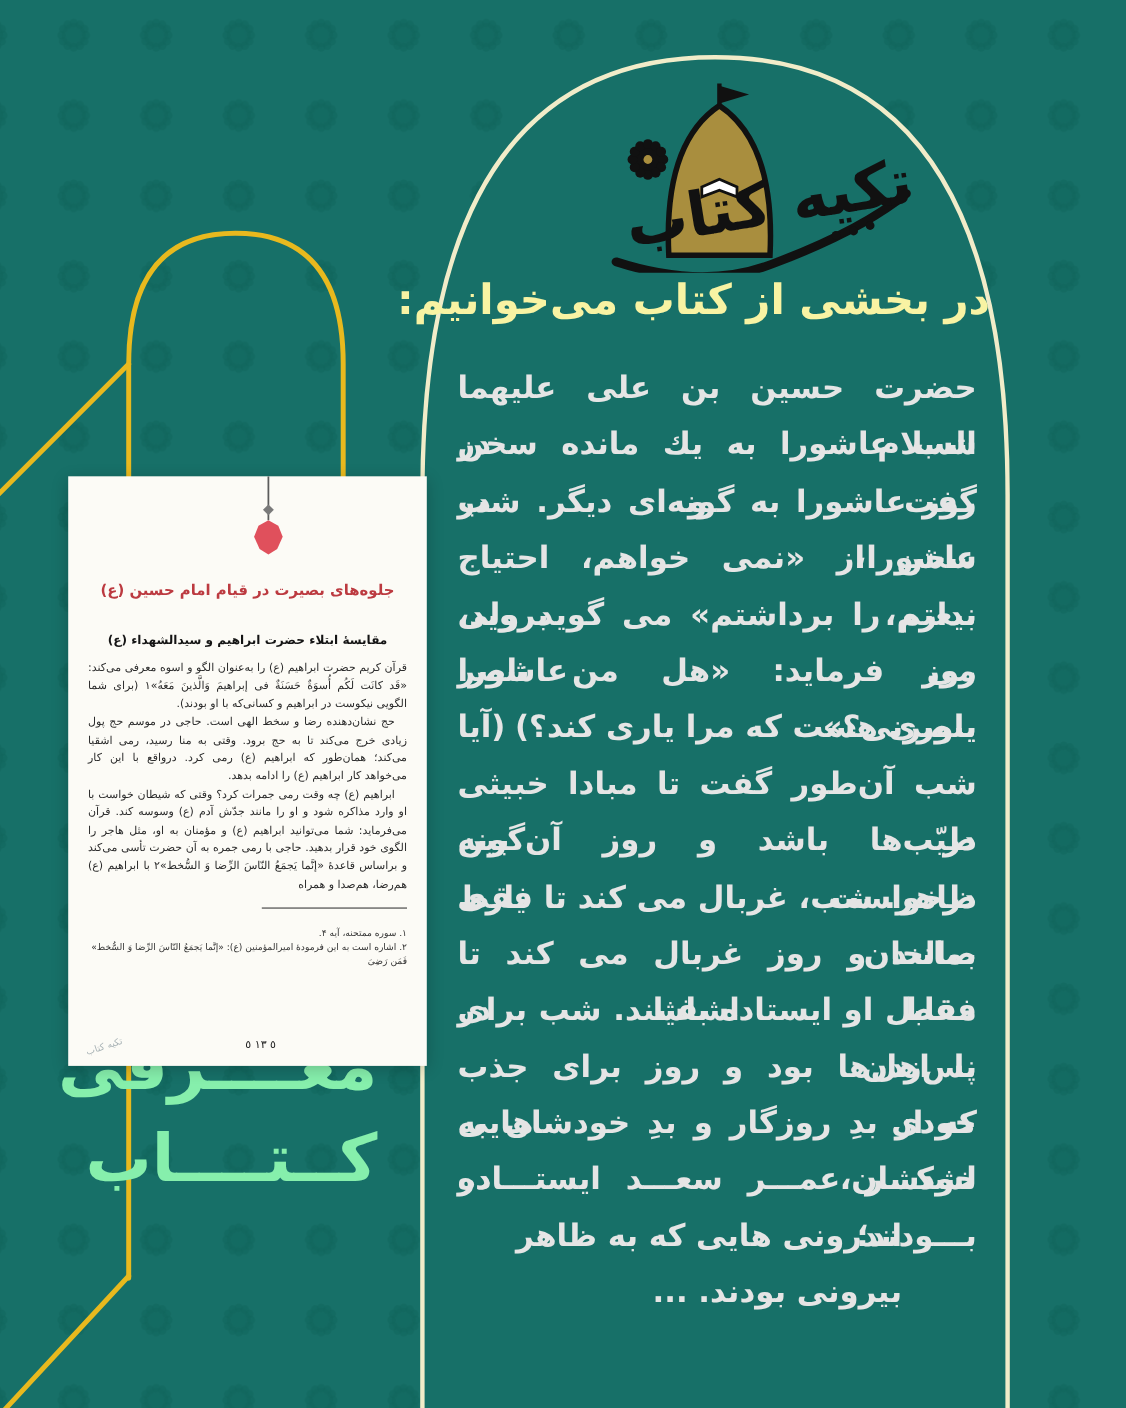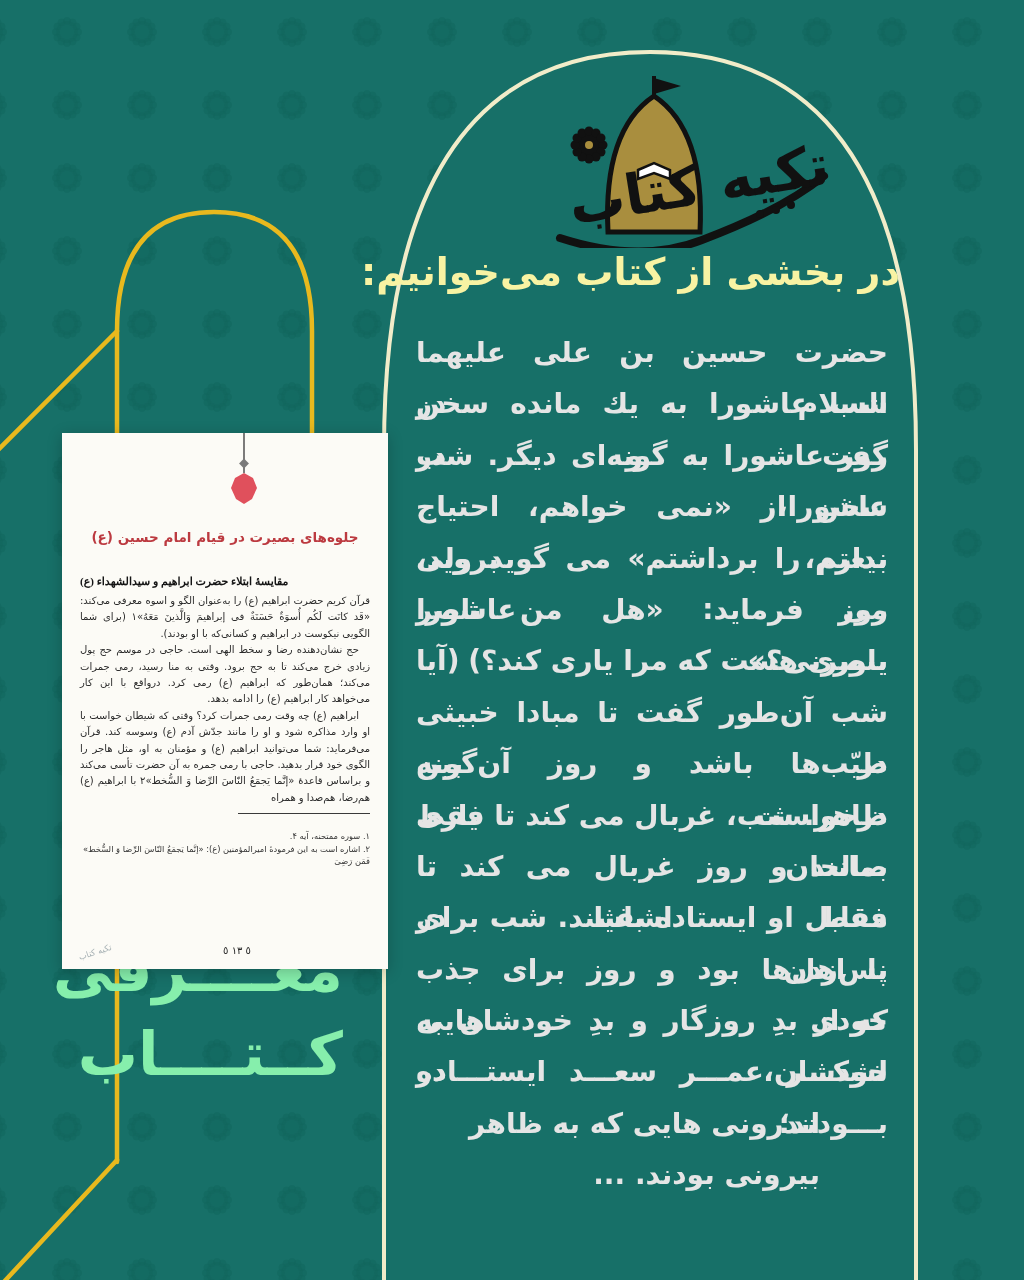--- a/index.html
+++ b/index.html
@@ -16,22 +16,22 @@
   .xline.end{text-align:right;text-align-last:right;}
   .xline.last{text-align:right;text-align-last:right;padding-right:68px;}
   .watermark{position:absolute;right:681px;top:928px;width:218px;direction:rtl;z-index:2;
              color:#86efac;font-weight:bold;font-size:60px;line-height:84px;text-align:right;}
   .wline{white-space:nowrap;}
   
   .bookpage{position:absolute;left:62px;top:433px;width:326px;height:536px;background:#fcfbf6;
             z-index:4;direction:rtl;color:#222;box-shadow:0 3px 14px rgba(0,0,0,0.22);}
   .pendant-svg{position:absolute;left:0;top:0;}
   .btitle{padding-top:96px;text-align:center;color:#bc3a40;font-weight:bold;font-size:13.5px;}
-  .bsub{margin:30px 18px 5px 18px;text-align:left;font-weight:bold;font-size:11px;color:#141414;font-family:Liberation Serif, serif;}
-  .bbody{margin:0 18px;font-size:10px;line-height:16.4px;text-align:justify;color:#2b2b2b;}
+  .bsub{margin:30px 18px 5px 18px;text-align:center;font-weight:bold;font-size:11px;color:#141414;}
+  .bbody{margin:12px 18px;font-size:10px;line-height:16.4px;text-align:justify;color:#2b2b2b;}
   .bp{margin:0;}
   .bp.ind{text-indent:11px;}
   .frule{width:132px;height:0;border-top:1.5px solid #3a3a3a;margin:7px 18px 4px auto;}
   .bfoot{margin:16px 18px;}
   .fn{font-size:8.3px;line-height:12.5px;text-align:right;color:#333;}
   .pnum{position:absolute;bottom:13px;left:12px;width:100%;text-align:center;font-size:10px;
         letter-spacing:3px;color:#222;direction:rtl;}
   .stamp{position:absolute;left:9px;bottom:12px;transform:rotate(-18deg);color:#93a0a5;
          opacity:.8;font-size:8.5px;width:48px;text-align:center;line-height:10px;}
 </style>
@@ -137,21 +137,21 @@
     <svg class="pendant-svg" width="326" height="90" aria-hidden="true">
       <line x1="182" y1="0" x2="182" y2="40" stroke="#5c5c5c" stroke-width="1.6"></line>
       <rect x="178.5" y="27" width="7" height="7" fill="#7a7a7a" transform="rotate(45 182 30.5)"></rect>
       <polygon points="182,40 191,45 195,55 190,66 182,71 174,66 169,55 173,45" fill="#e0505c"></polygon>
     </svg>
     <div class="btitle">جلوه‌های بصیرت در قیام امام حسین (ع)</div>
     <div class="bsub">مقایسهٔ ابتلاء حضرت ابراهیم و سیدالشهداء (ع)</div>
     <div class="bbody">
 
     <p class="bp">قرآن کریم حضرت ابراهیم (ع) را به‌عنوان الگو و اسوه معرفی می‌کند: «قَد کانَت لَکُم أُسوَةٌ حَسَنَةٌ فی إبراهیمَ وَالَّذینَ مَعَهُ»۱ (برای شما الگویی نیکوست در ابراهیم و کسانی‌که با او بودند).</p>
-        <p class="bp ind">حج نشان‌دهنده رضا و سخط الهی است. حاجی در موسم حج پول زیادی خرج می‌کند تا به حج برود. وقتی به منا رسید، رمی جمرات می‌کند؛ همان‌طور که ابراهیم (ع) رمی کرد. درواقع با این کار می‌خواهد کار ابراهیم (ع) را ادامه بدهد.</p>
+        <p class="bp ind">حج نشان‌دهنده رضا و سخط الهی است. حاجی در موسم حج پول زیادی خرج می‌کند تا به حج برود. وقتی به منا رسید، رمی اشقیا می‌کند؛ همان‌طور که ابراهیم (ع) رمی کرد. درواقع با این کار می‌خواهد کار ابراهیم (ع) را ادامه بدهد.</p>
         <p class="bp ind">ابراهیم (ع) چه وقت رمی جمرات کرد؟ وقتی که شیطان خواست با او وارد مذاکره شود و او را مانند جدّش آدم (ع) وسوسه کند. قرآن می‌فرماید: شما می‌توانید ابراهیم (ع) و مؤمنان به او، مثل هاجر را الگوی خود قرار بدهید. حاجی با رمی جمره به آن حضرت تأسی می‌کند و براساس قاعدهٔ «إنَّما یَجمَعُ النّاسَ الرِّضا وَ السُّخط»۲ با ابراهیم (ع) هم‌رضا، هم‌صدا و همراه</p>
       </div>
     <div class="frule"></div>
     <div class="bfoot">
 
     <div class="fn">۱. سوره ممتحنه، آیه ۴.</div>
         <div class="fn">۲. اشاره است به این فرمودهٔ امیرالمؤمنین (ع): «إنَّما یَجمَعُ النّاسَ الرِّضا وَ السُّخط» فَمَن رَضِیَ</div>
       </div>
     <div class="pnum">٥ ١٣ ٥</div>
     <div class="stamp">تکیه کتاب</div>

